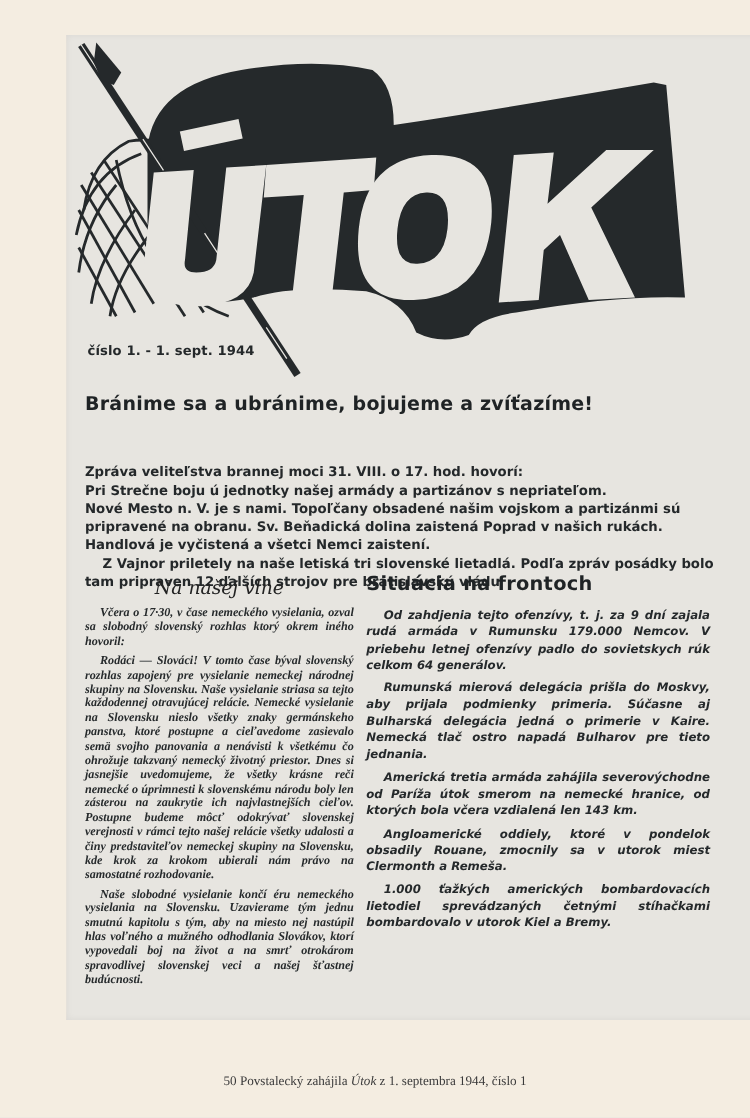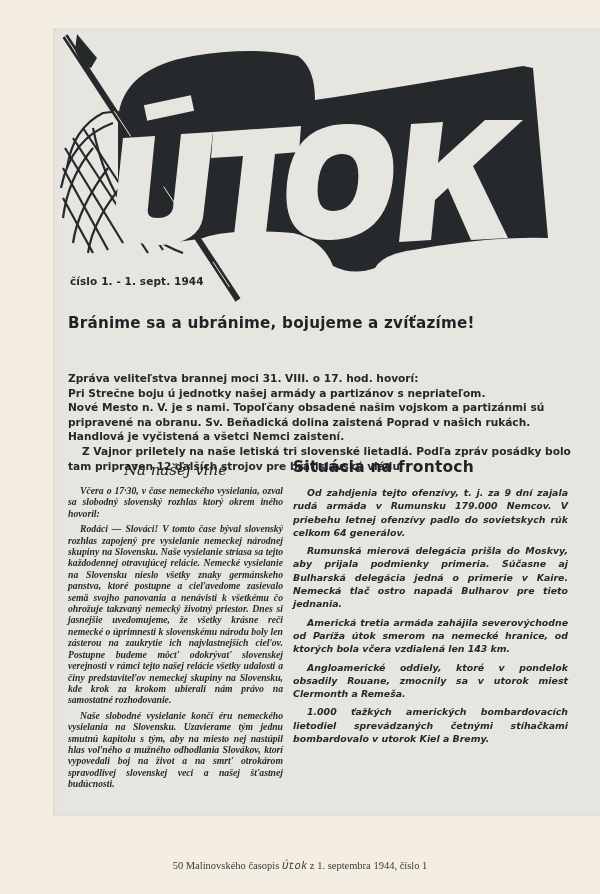--- a/index.html
+++ b/index.html
@@ -58,21 +58,21 @@
   .col-right p {
     margin: 0 0 5px 0; text-indent: 14px; text-align: justify;
     font-family: "DejaVu Sans", sans-serif; font-style: italic;
     font-size: 9.4px; line-height: 13.3px; color: #25292b;
     font-weight: bold;
   }
   .caption {
     position: absolute; left: 0; width: 600px; top: 860px; text-align: center;
     font-family: "Liberation Serif", serif; font-size: 10.5px; color: #3a3a3a;
   }
-  .caption em { font-style: italic; font-family: Liberation Mono, monospace; }
+  .caption em { font-style: italic; }
 </style>
 </head>
 <body>
 
 <div class="scan">
 
   <div class="masthead">
     <svg width="522" height="280" viewBox="0 0 522 280">
 
       <g stroke="#25292b" stroke-width="2.2" fill="none">
@@ -138,16 +138,16 @@
     <p>Od zahdjenia tejto ofenzívy, t. j. za 9 dní zajala rudá armáda v Rumunsku 179.000 Nemcov. V priebehu letnej ofenzívy padlo do sovietskych rúk celkom 64 generálov.</p>
     <p>Rumunská mierová delegácia prišla do Moskvy, aby prijala podmienky primeria. Súčasne aj Bulharská delegácia jedná o primerie v Kaire. Nemecká tlač ostro napadá Bulharov pre tieto jednania.</p>
     <p>Americká tretia armáda zahájila severovýchodne od Paríža útok smerom na nemecké hranice, od ktorých bola včera vzdialená len 143 km.</p>
     <p>Angloamerické oddiely, ktoré v pondelok obsadily Rouane, zmocnily sa v utorok miest Clermonth a Remeša.</p>
     <p>1.000 ťažkých amerických bombardovacích lietodiel sprevádzaných četnými stíhačkami bombardovalo v utorok Kiel a Bremy.</p>
   </div>
 </div>
 
 <div class="caption">
   <span>50</span>
-  <span>Malinovského časopis</span>
+  <span>Povstalecký zahájila</span>
   <em>Útok</em>
   <span>z 1. septembra 1944, číslo 1</span>
 </div>
 
 </body></html>

